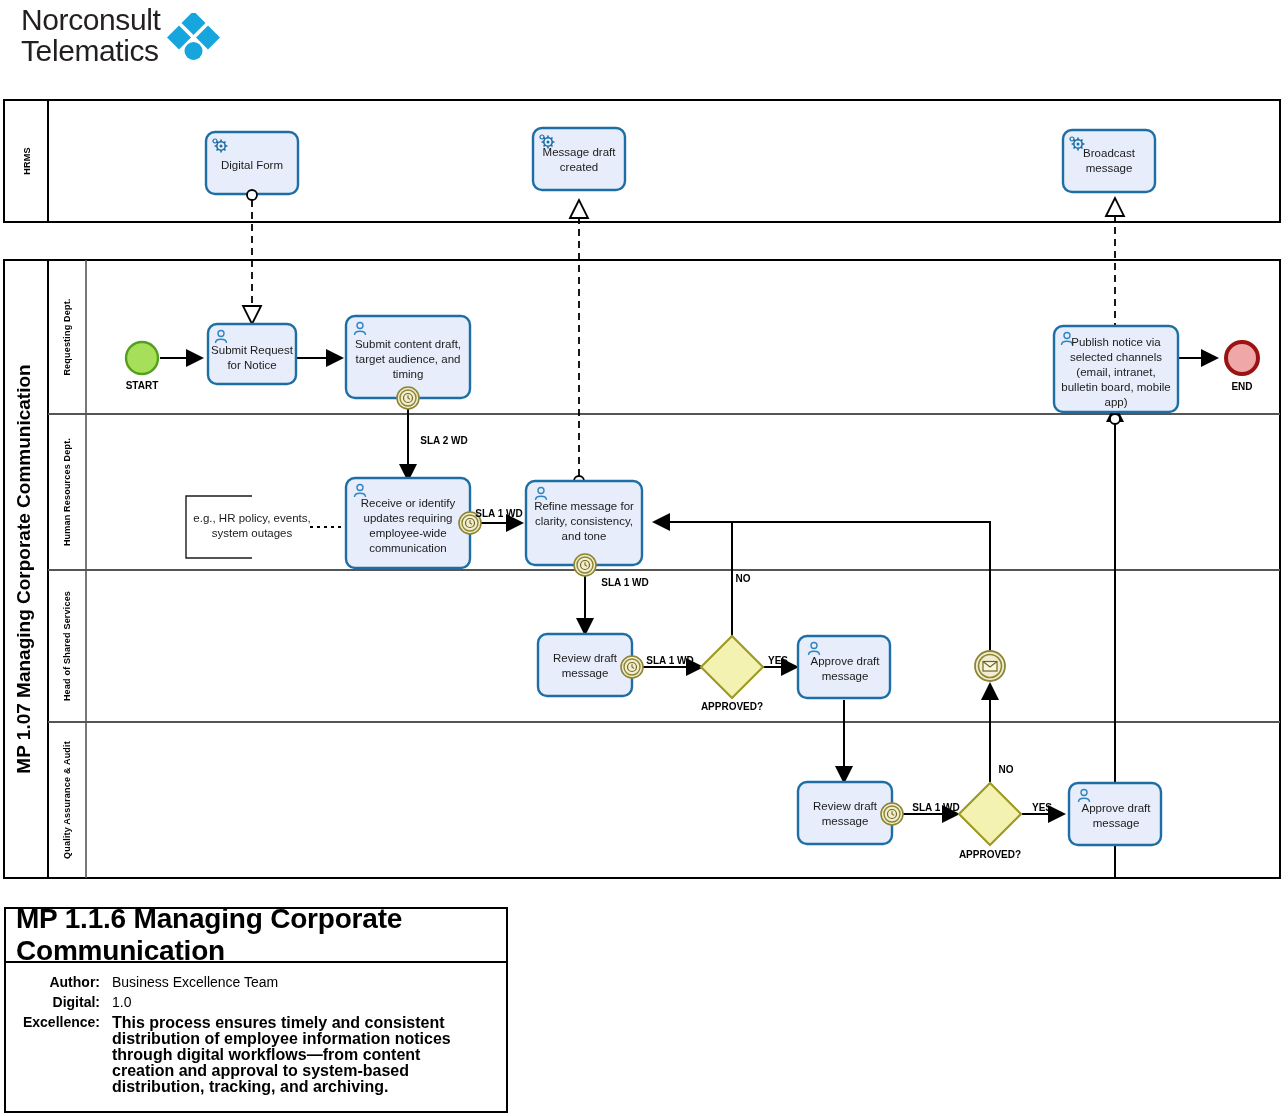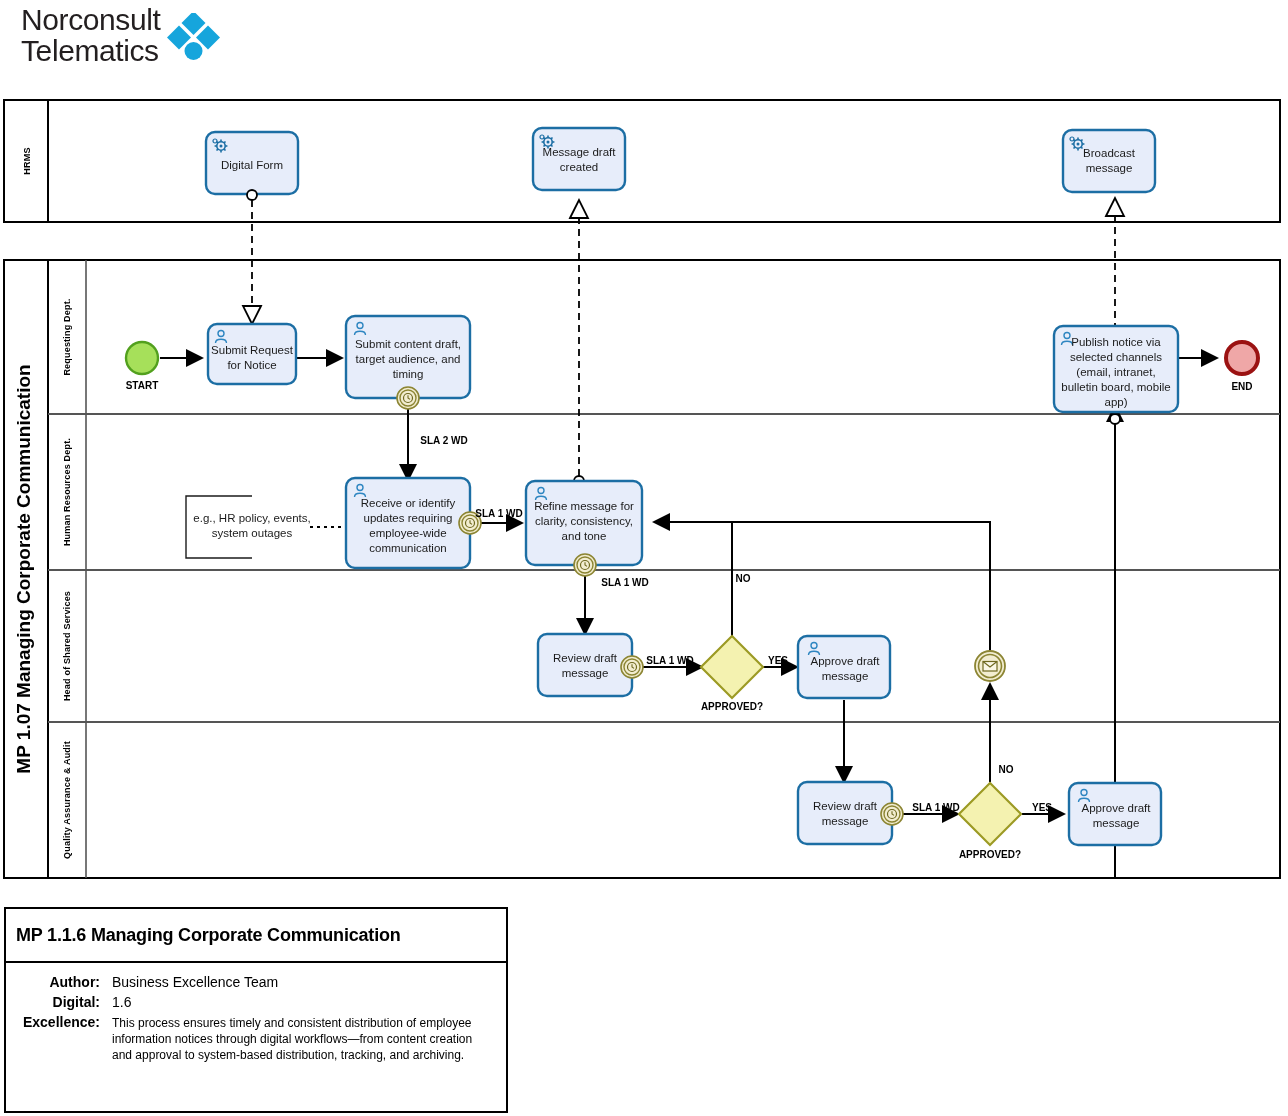--- a/index.html
+++ b/index.html
@@ -11,27 +11,27 @@
      font-size:30px;line-height:31px;color:#231f20;letter-spacing:-0.4px;font-weight:400;}
   #logo .logo-mark{position:absolute;left:157px;top:9px;width:56px;height:50px;}
 
   
   #diagram{position:absolute;left:0;top:92px;width:1288px;height:806px;}
 
   
   #infobox{position:absolute;left:4px;top:907px;width:504px;height:206px;border:2px solid #000;background:#fff;
      box-sizing:border-box;}
   #infobox .ib-title{height:54px;border-bottom:2px solid #000;box-sizing:border-box;display:flex;align-items:center;
-     padding:0 10px;font-size:18px;font-weight:bold;letter-spacing:-0.2px;}
+     padding:0 10px;font-size:28px;font-weight:bold;letter-spacing:-0.2px;}
   #infobox .ib-body{padding:12px 10px 0 10px;}
   #infobox .ib-row{display:flex;margin-bottom:5px;}
   #infobox .ib-label{width:84px;text-align:right;font-size:14px;font-weight:bold;padding-right:12px;
      flex:0 0 84px;line-height:15px;}
   #infobox .ib-val{font-size:14px;line-height:15px;}
-  #infobox .ib-desc{font-size:12px;line-height:16px;max-width:370px;}
+  #infobox .ib-desc{font-size:16px;line-height:16px;max-width:370px;font-weight:bold;}
 
   text{font-family:"Liberation Sans",sans-serif;}
   .task-label{font-size:11.5px;fill:#1b1b1b;}
   .lane-label{font-size:9px;font-weight:bold;fill:#000;letter-spacing:0.2px;}
   .pool-label{font-size:19px;font-weight:bold;fill:#000;}
   .flow-label{font-size:10px;font-weight:bold;fill:#000;}
   .evt-label{font-size:10px;font-weight:bold;fill:#000;}
   .anno-label{font-size:11.5px;fill:#1b1b1b;}
 </style>
 </head>
@@ -344,20 +344,20 @@
 
 <div id="infobox">
   <div class="ib-title">MP 1.1.6 Managing Corporate Communication</div>
   <div class="ib-body">
     <div class="ib-row">
       <div class="ib-label">Author:</div>
       <div class="ib-val">Business Excellence Team</div>
     </div>
     <div class="ib-row">
       <div class="ib-label">Digital:</div>
-      <div class="ib-val">1.6</div>
+      <div class="ib-val">1.0</div>
     </div>
     <div class="ib-row">
       <div class="ib-label">Excellence:</div>
       <div class="ib-val ib-desc">This process ensures timely and consistent distribution of employee information notices through digital workflows—from content creation and approval to system-based distribution, tracking, and archiving.</div>
     </div>
   </div>
 </div>
 
 </body></html>

